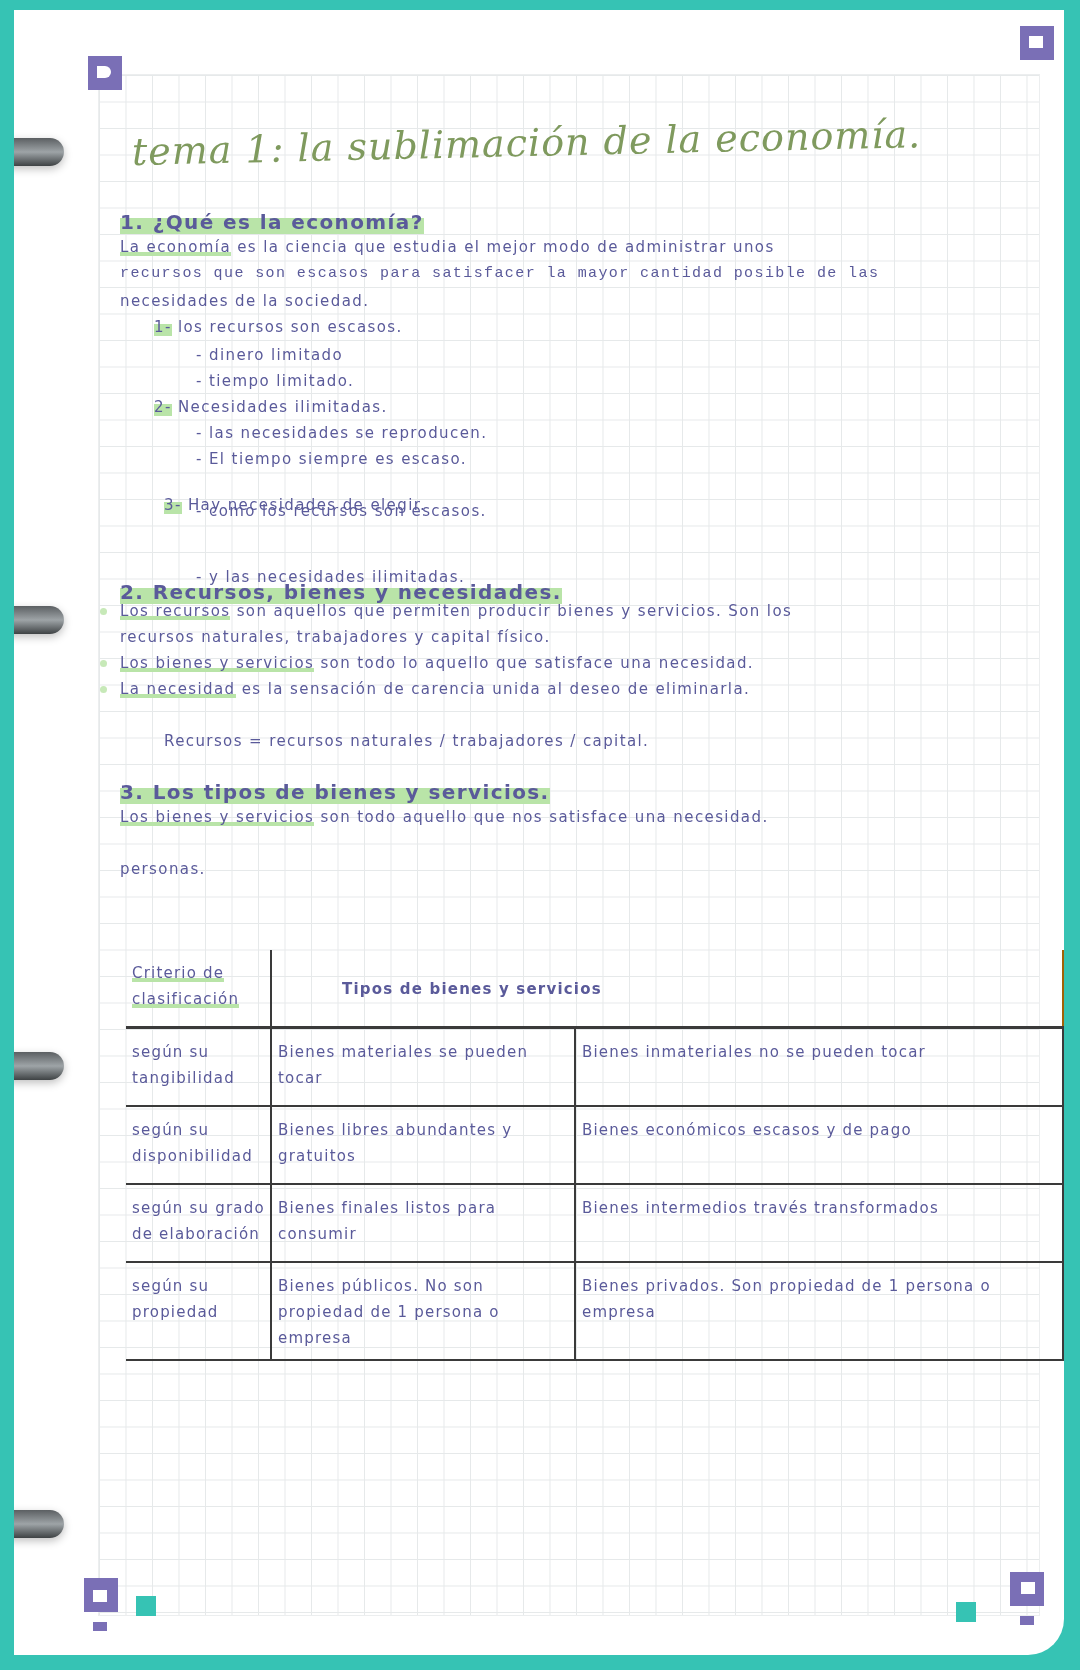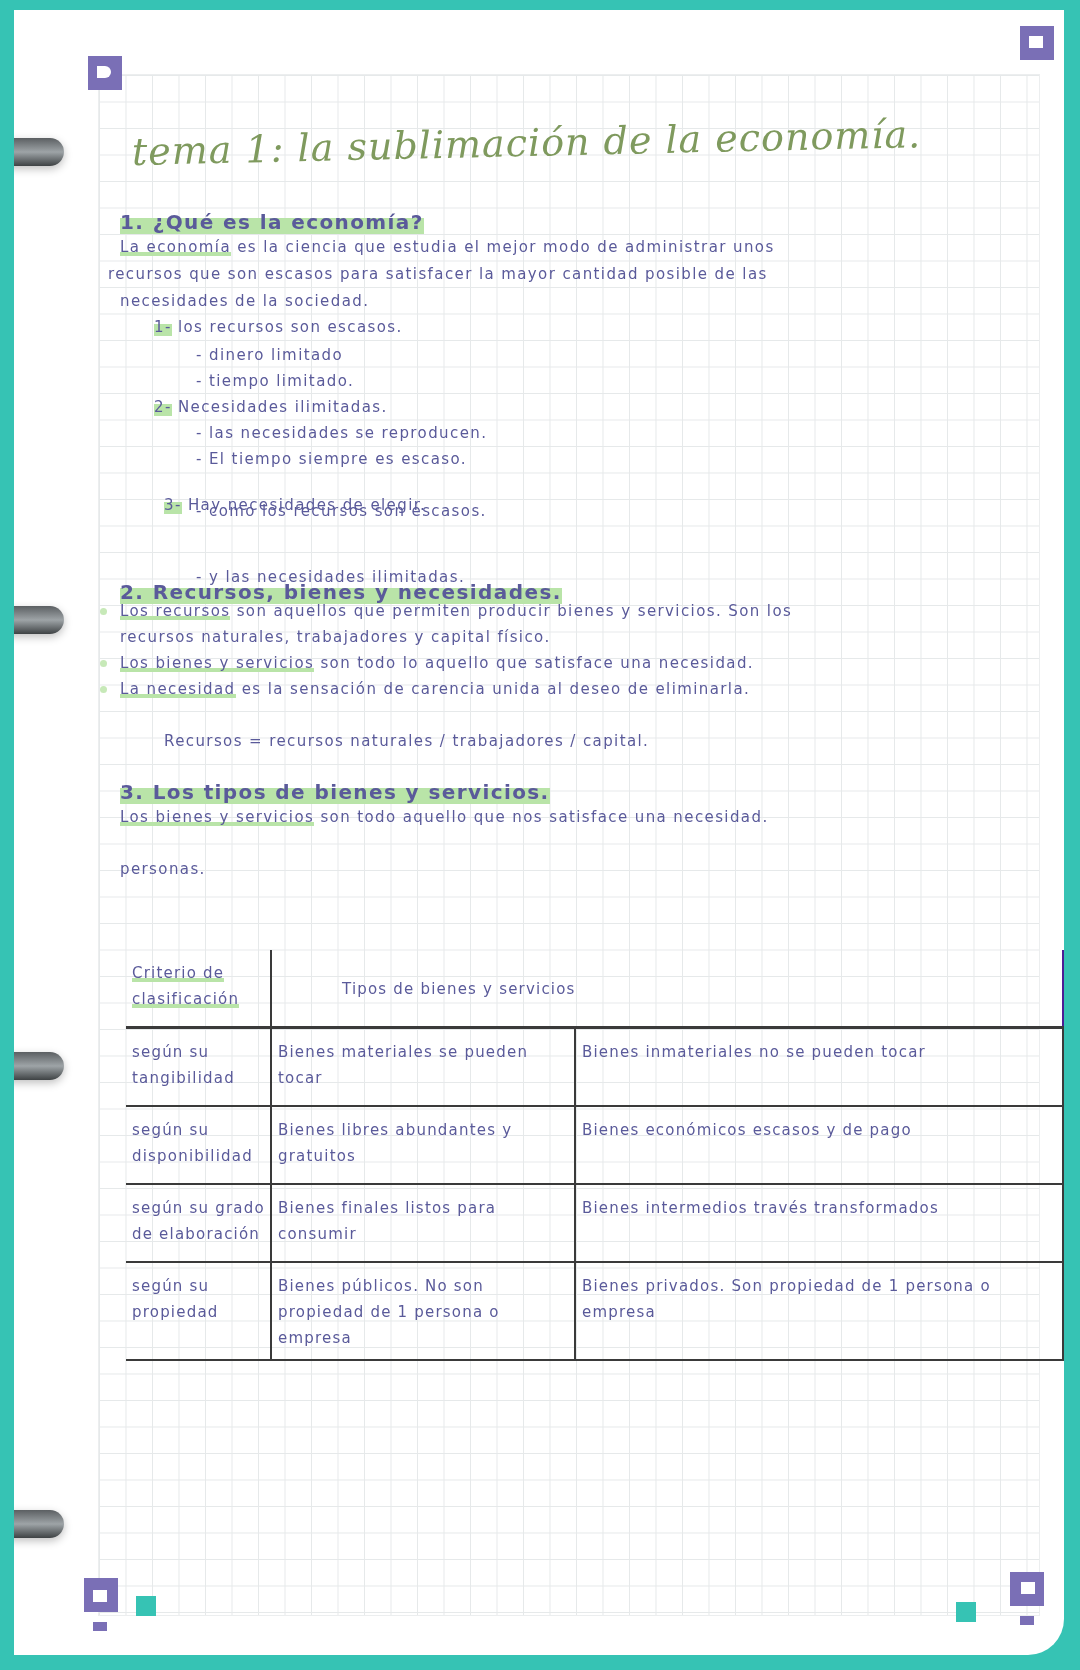--- a/index.html
+++ b/index.html
@@ -87,21 +87,21 @@
 
   <div class="ring" style="top:128px;"></div>
   <div class="ring" style="top:596px;"></div>
   <div class="ring" style="top:1042px;"></div>
   <div class="ring" style="top:1500px;"></div>
 
   <div class="title">tema 1: la sublimación de la economía.</div>
 
   <div class="hw t16" style="left:106px;top:200px;"><span class="hl">1. ¿Qué es la economía?</span></div>
   <div class="hw t15" style="left:106px;top:228px;"><span class="ul">La economía</span> <span>es la ciencia que estudia el mejor modo de administrar unos</span></div>
-  <div class="hw t15" style="left:94px;top:255px;">recursos que son escasos para satisfacer la mayor cantidad posible de las</div>
+  <div class="hw t15" style="left:106px;top:255px;font-family:Liberation Mono, monospace;">recursos que son escasos para satisfacer la mayor cantidad posible de las</div>
   <div class="hw t15" style="left:106px;top:282px;">necesidades de la sociedad.</div>
 
   <div class="hw t15" style="left:140px;top:308px;"><span class="hl">1-</span> <span>los recursos son escasos.</span></div>
   <div class="hw t15" style="left:182px;top:336px;">- dinero limitado</div>
   <div class="hw t15" style="left:182px;top:362px;">- tiempo limitado.</div>
   <div class="hw t15" style="left:140px;top:388px;"><span class="hl">2-</span> <span>Necesidades ilimitadas.</span></div>
   <div class="hw t15" style="left:182px;top:414px;">- las necesidades se reproducen.</div>
   <div class="hw t15" style="left:182px;top:440px;">- El tiempo siempre es escaso.</div>
   <div class="hw t15" style="left:140px;top:486px;padding-left:10px;"><span class="hl">3-</span> <span>Hay necesidades de elegir.</span></div>
   <div class="hw t15" style="left:182px;top:492px;">- como los recursos son escasos.</div>
@@ -118,21 +118,21 @@
   <div class="hw t15" style="left:150px;top:722px;">Recursos = recursos naturales / trabajadores / capital.</div>
 
   <div class="hw t16" style="left:106px;top:770px;"><span class="hl">3. Los tipos de bienes y servicios.</span></div>
   <div class="hw t15" style="left:106px;top:798px;"><span class="ul">Los bienes y servicios</span> <span>son todo aquello que nos satisface una necesidad.</span></div>
   <div class="hw t15" style="left:106px;top:850px;">personas.</div>
 
   <table class="cls">
     <tbody>
         <tr>
       <td class="crit" style="border-bottom:3px solid #3a3a3a;height:58px;"><span class="ul">Criterio de clasificación</span></td>
-      <td colspan="3" class="hdr-types" style="border-bottom:3px solid #3a3a3a;border-right:2px solid #4c1d95;">Tipos de bienes   y servicios</td>
+      <td colspan="3" class="hdr-types" style="border-bottom:3px solid #3a3a3a;border-right:2px solid #a16207;font-weight:bold;">Tipos de bienes   y servicios</td>
     </tr>
     <tr>
       <td class="crit" style="height:58px;">según su tangibilidad</td>
       <td>Bienes materiales se pueden tocar</td>
       <td colspan="2">Bienes inmateriales no se pueden tocar</td>
     </tr>
     <tr>
       <td class="crit" style="height:58px;">según su disponibilidad</td>
       <td style="width:296px;" colspan="1">Bienes libres abundantes y gratuitos</td>
       <td colspan="2" style="width:350px;">Bienes económicos escasos y de pago</td>

